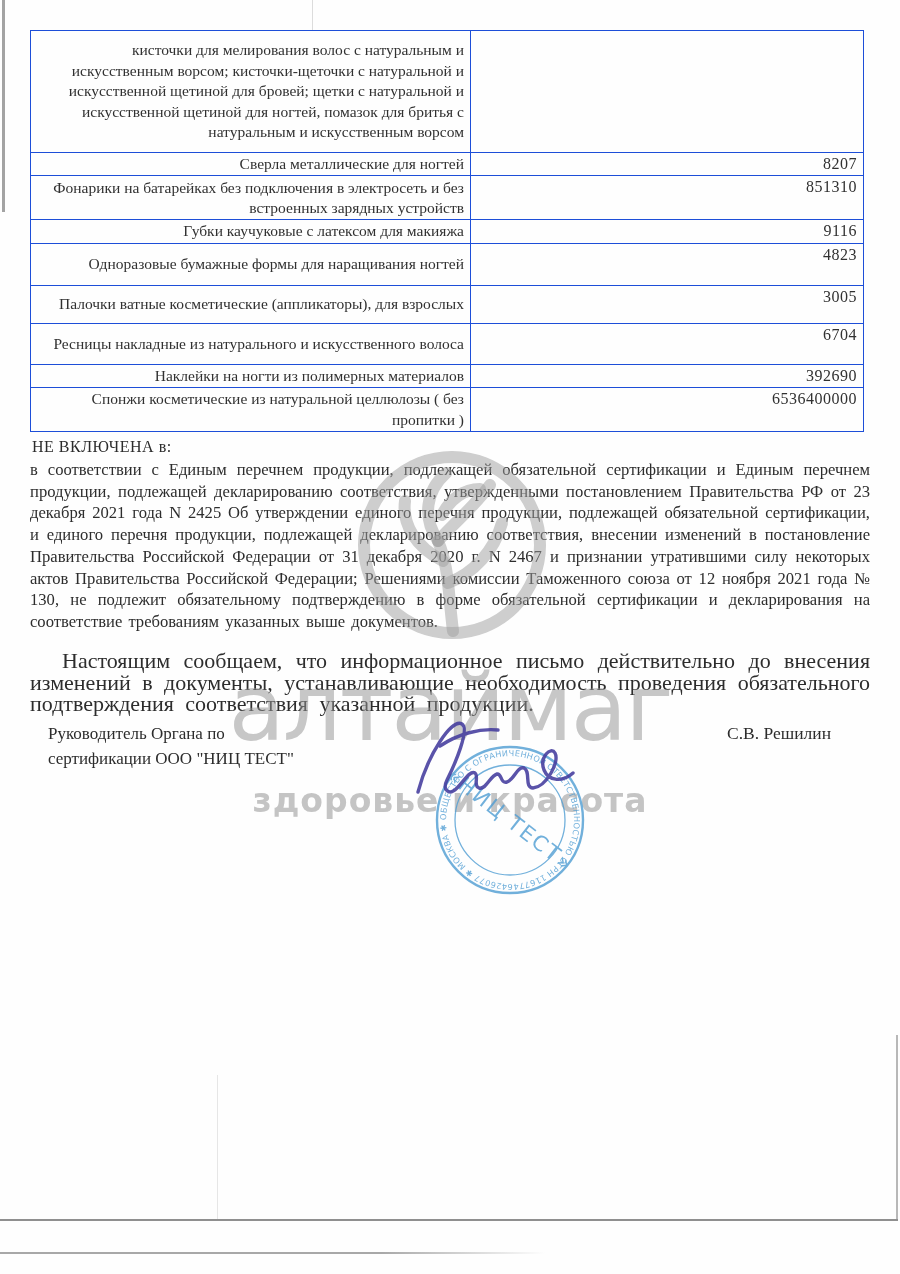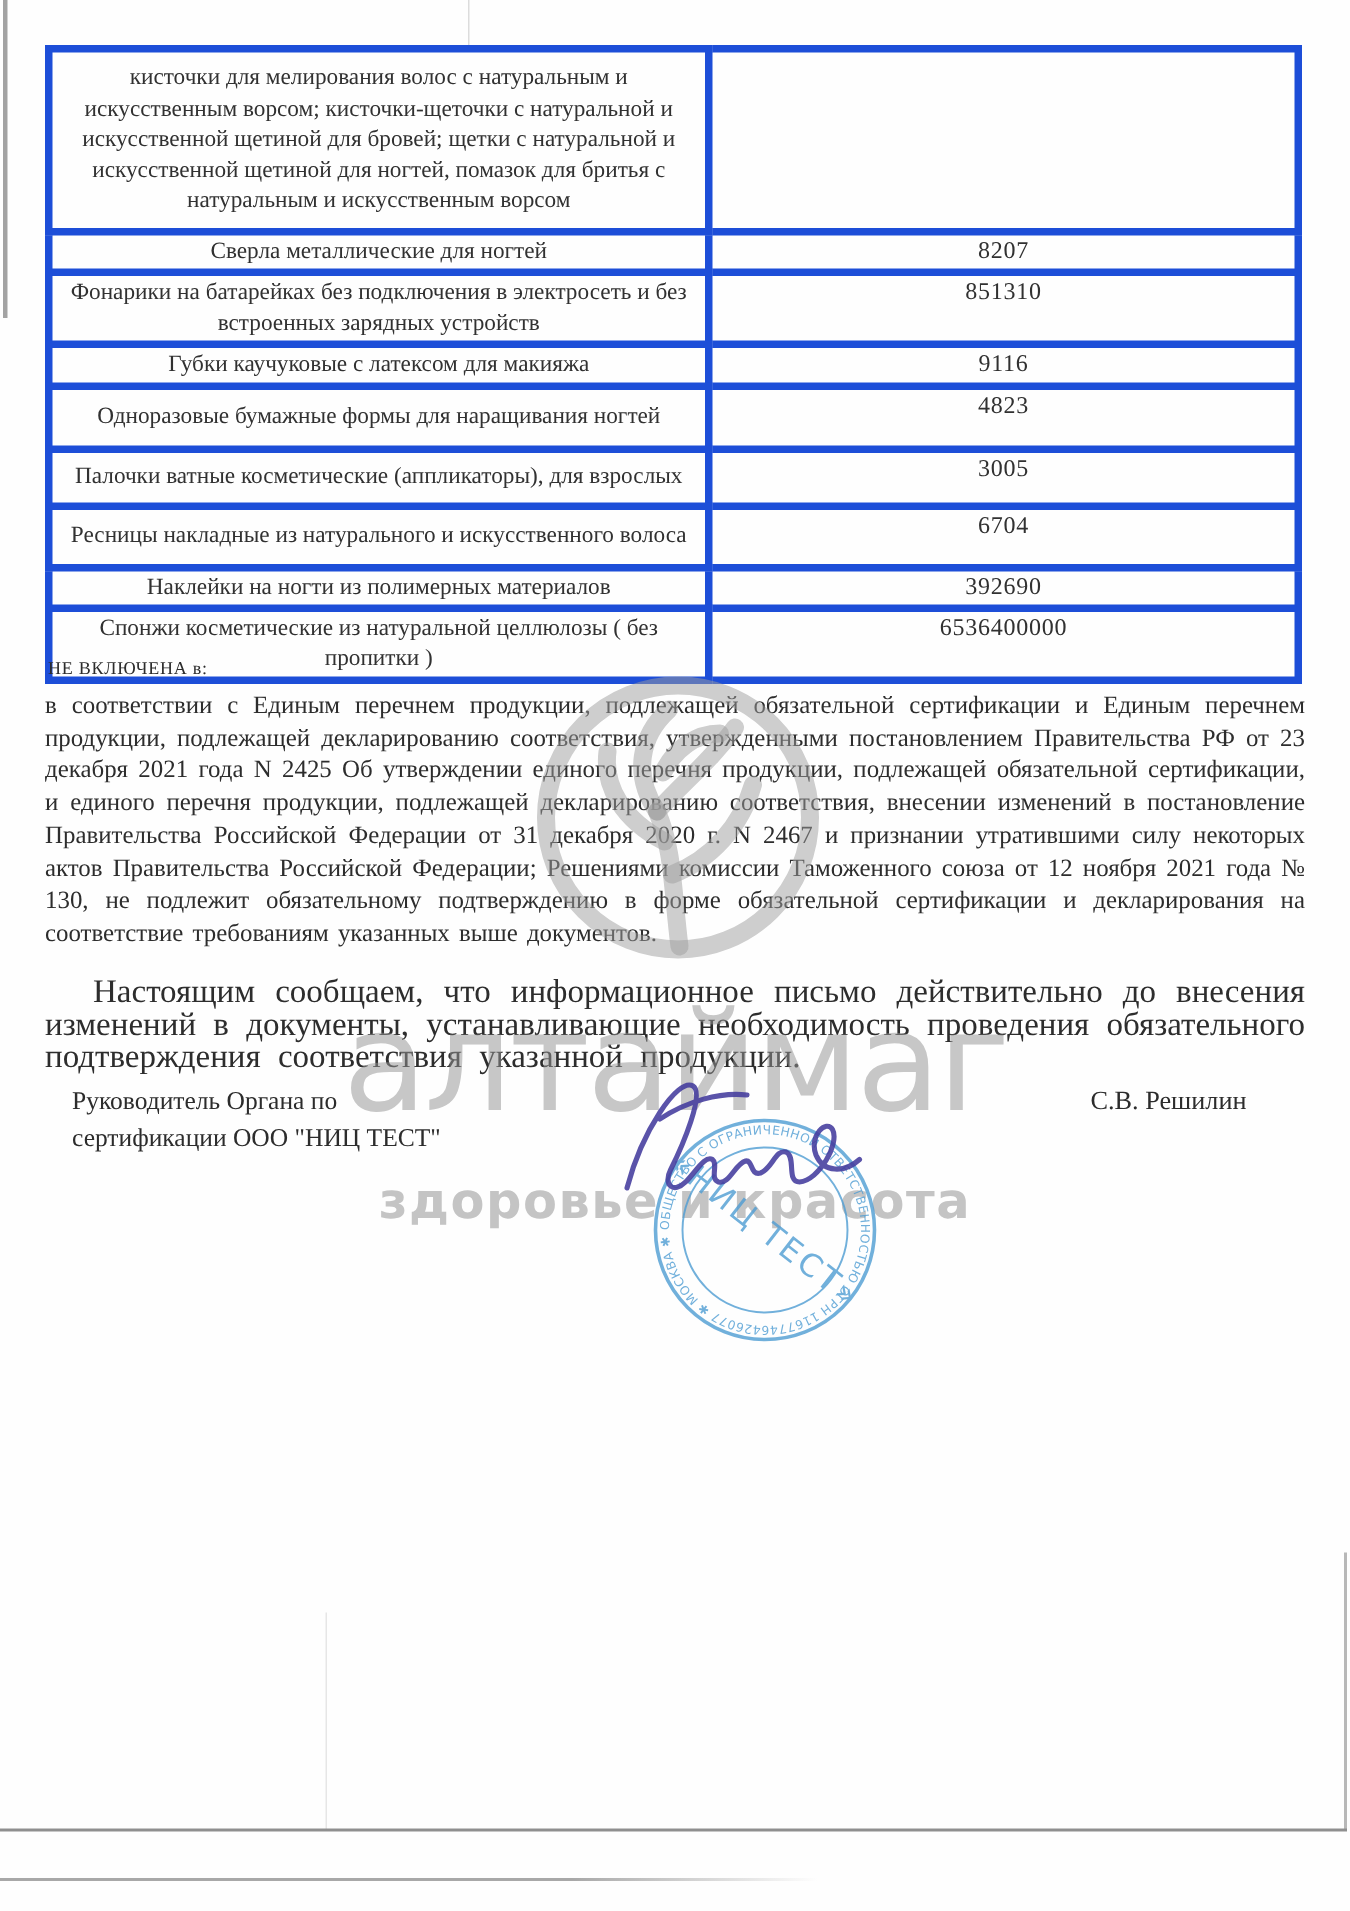--- a/index.html
+++ b/index.html
@@ -7,31 +7,31 @@
     position:relative;width:900px;height:1274px;background:#fefefe;
     font-family:"Liberation Serif", serif;color:#2e2e2e;overflow:hidden;
     margin:0 auto;
   }
   
   .doc-table{
     position:absolute;left:30px;top:30px;width:833px;
     border-collapse:collapse;table-layout:fixed;
   }
   .doc-table td{
-    border:5px solid #1d4ed8;
+    border:1px solid #1d4ed8;
     font-size:15.5px;line-height:20.4px;
-    text-align:center;vertical-align:middle;
+    text-align:right;vertical-align:middle;
     padding:1px 6px;color:#313131;
   }
   .doc-table td.code{vertical-align:top;font-size:16px;letter-spacing:.5px;}
   .col-name{width:440px;}
   .col-code{width:393px;}
   
   .heading{
-    position:absolute;left:32px;top:438px;font-size:12px;color:#2c2c2c;
+    position:absolute;left:32px;top:438px;font-size:16px;color:#2c2c2c;
     letter-spacing:.5px;
   }
   .para1{
     position:absolute;left:30px;top:459px;width:840px;
     font-size:16.6px;line-height:21.7px;text-align:justify;
     word-spacing:2px;color:#2d2d2d;
   }
   .para2{
     position:absolute;left:30px;top:650px;width:840px;
     font-size:22px;line-height:21.7px;text-align:justify;

